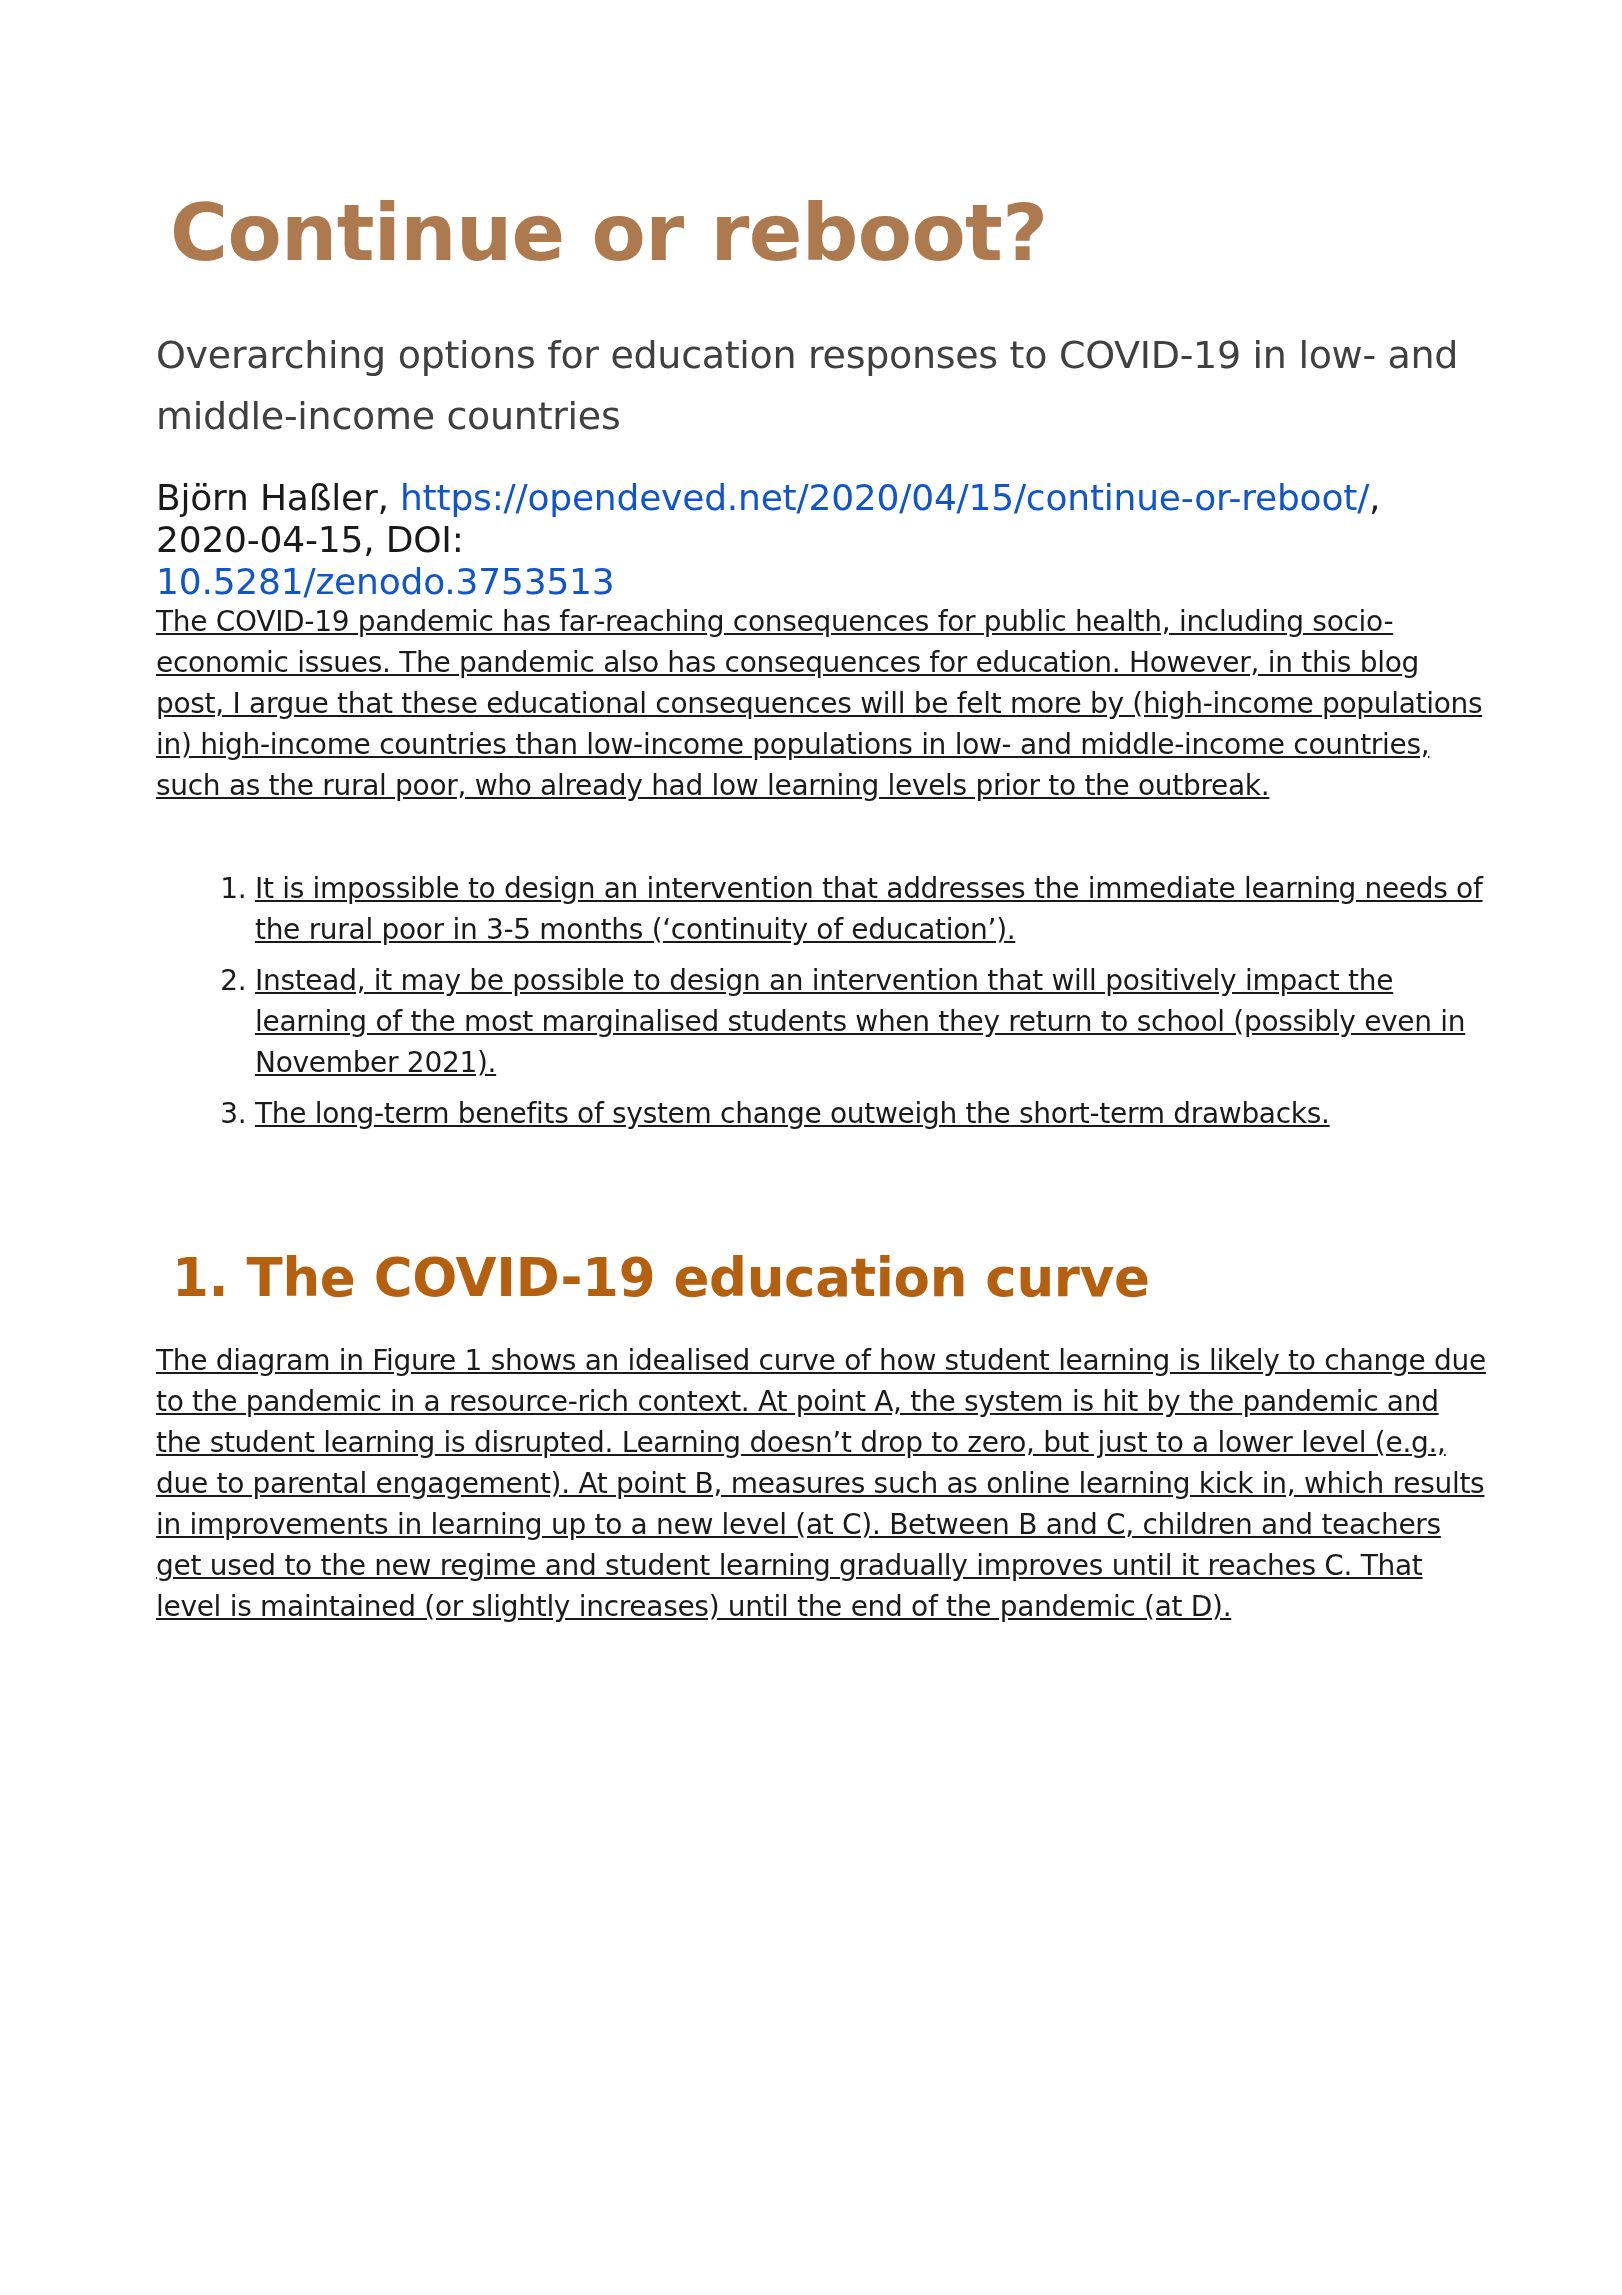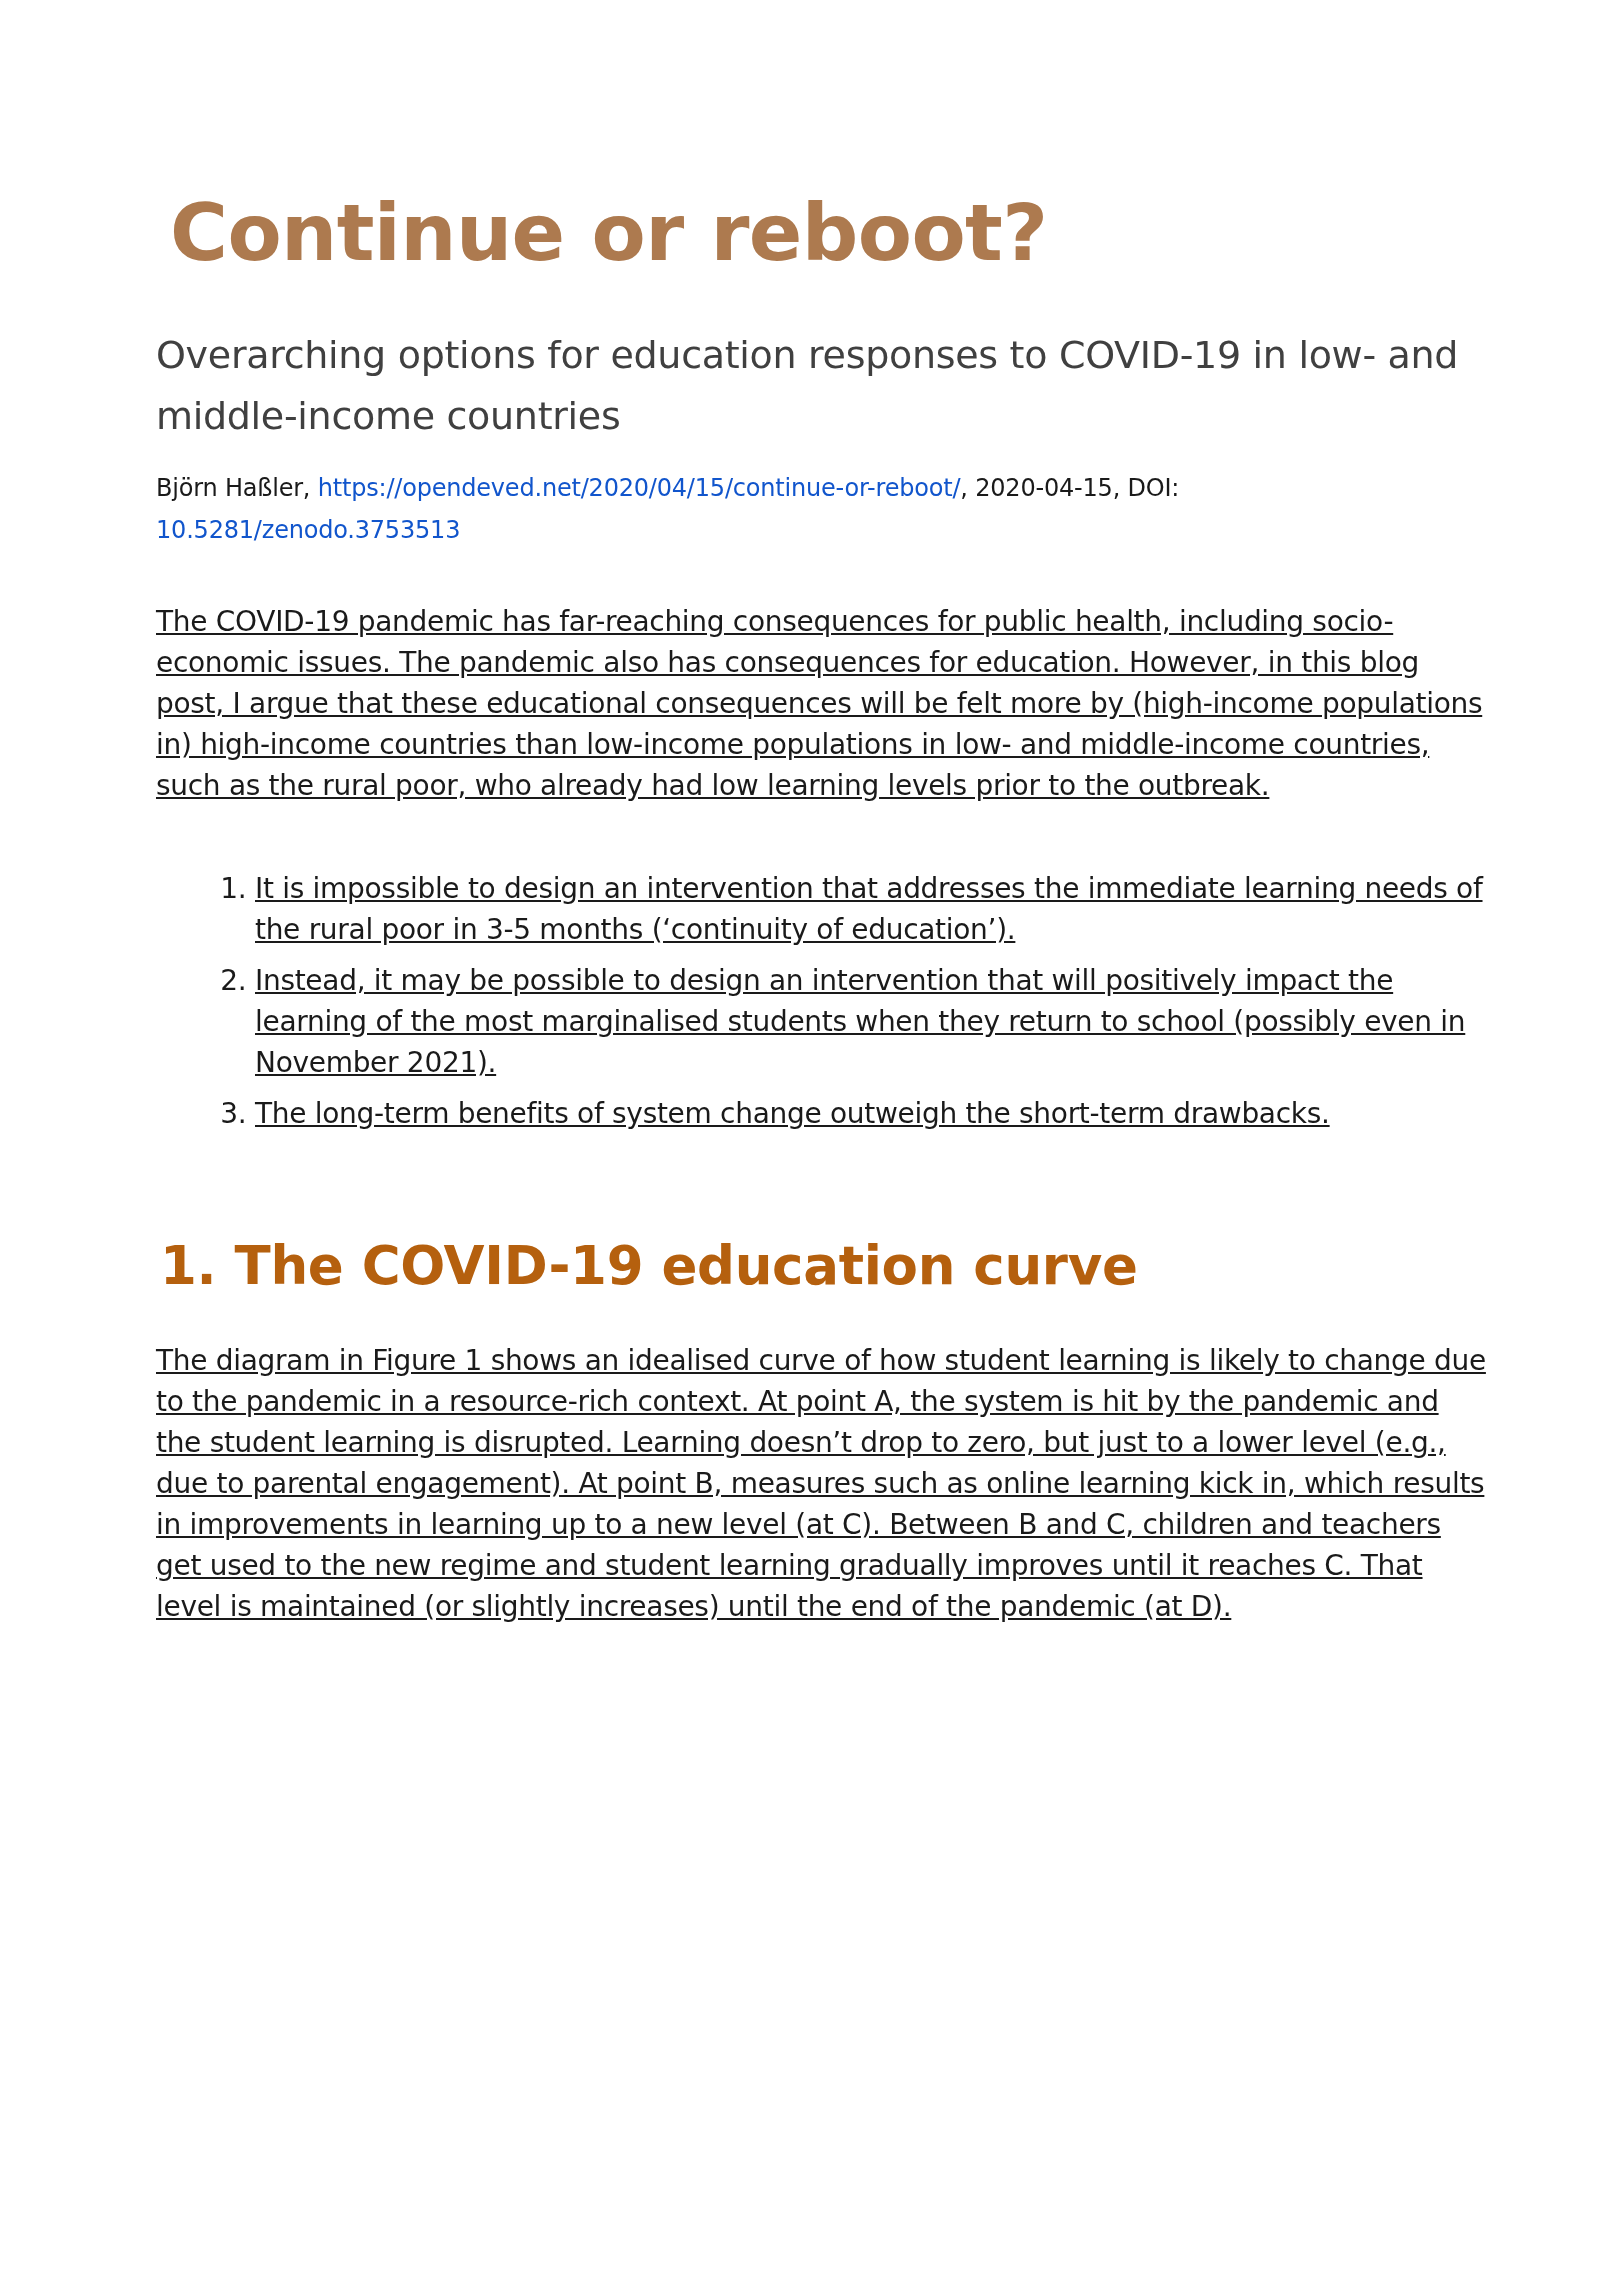--- a/index.html
+++ b/index.html
@@ -4,31 +4,31 @@
 <style>
   html, body { margin: 0; padding: 0; background: #ffffff; }
   body { width: 1623px; height: 2295px; position: relative; overflow: hidden;
          font-family: "DejaVu Sans", "Liberation Sans", sans-serif; color: #1a1a1a; }
   .page { position: absolute; left: 156px; top: 0; width: 1317px; }
   .title { position: absolute; top: 172px; left: 0; margin: 14px;
            font-size: 79px; font-weight: bold; color: #AD7A4F; letter-spacing: -0.6px;
            line-height: 1.2; white-space: nowrap; }
   .subtitle { position: absolute; top: 325px; left: 0; margin: 0; width: 1336px;
               font-size: 38px; font-weight: normal; color: #404040; line-height: 61px; letter-spacing: -0.3px; }
-  .byline { position: absolute; top: 467px; left: 0; width: 1336px; margin: 0;
-            font-size: 24px; line-height: 42px; color: #1a1a1a; letter-spacing: -0.2px; }
+  .byline { position: absolute; top: 477px; left: 0; width: 1336px; margin: 0;
+            font-size: 36px; line-height: 42px; color: #1a1a1a; letter-spacing: -0.2px; }
   a { color: #1155CC; text-decoration: none; }
   .body-block { position: absolute; left: 0; width: 1336px; font-size: 28px; line-height: 41px; letter-spacing: -0.3px; text-decoration: underline; }
   .p1 { top: 601px; }
   .p2 { top: 860px; }
   p { margin: 0; }
   ol { margin: 7.6px 0 0 0; padding-left: 99px; }
   ol li { margin-bottom: 10.2px; padding-left: 0; }
   ol li::marker { font-size: 28px; }
-  .h2 { position: absolute; top: 1231px; left: 0; margin: 4px; font-size: 53px; font-weight: bold;
+  .h2 { position: absolute; top: 1231px; left: 0; margin: 16px; font-size: 53px; font-weight: bold;
         color: #B5600E; letter-spacing: -0.3px; white-space: nowrap; }
   .p3 { top: 1340px; }
 </style>
 </head>
 <body>
 
 <div class="page">
   <h1 class="title">Continue or reboot?</h1>
 
   <h2 class="subtitle">Overarching options for education responses to COVID-19 in low- and middle-income countries</h2>

